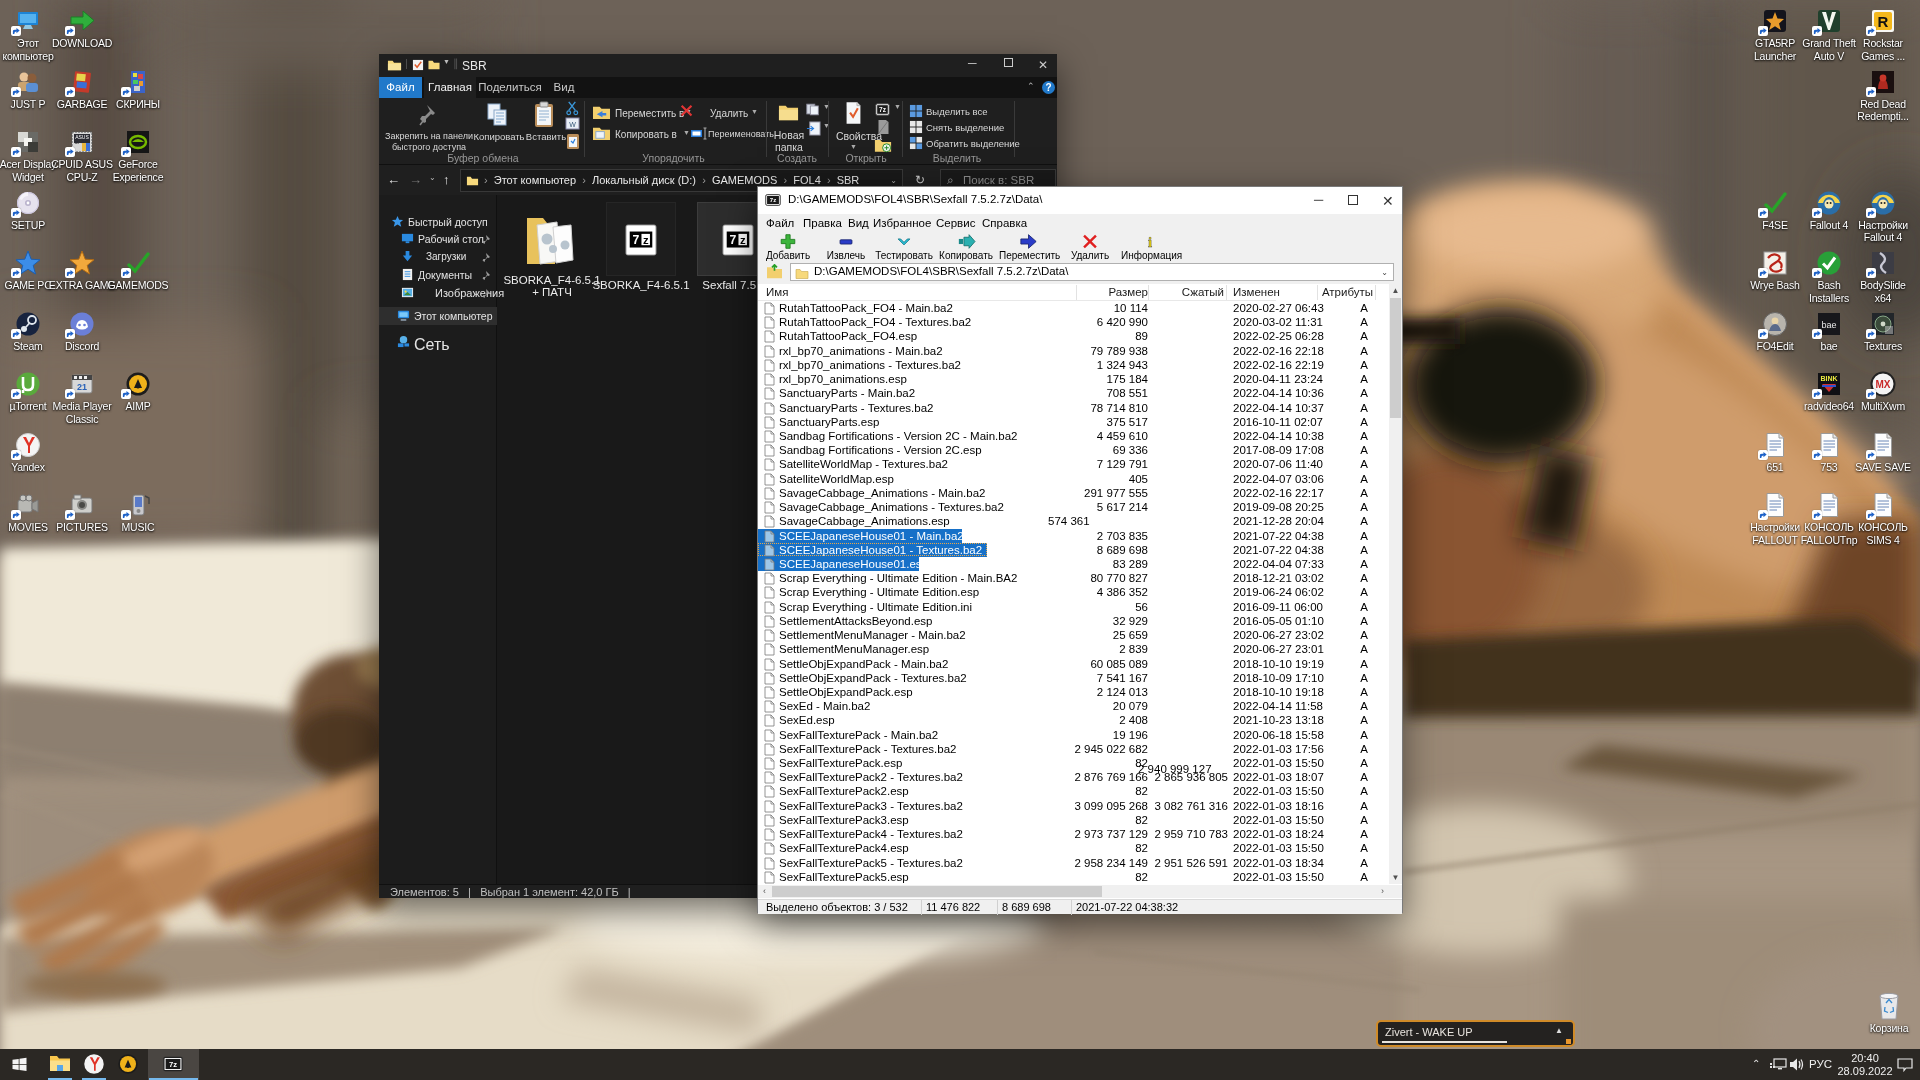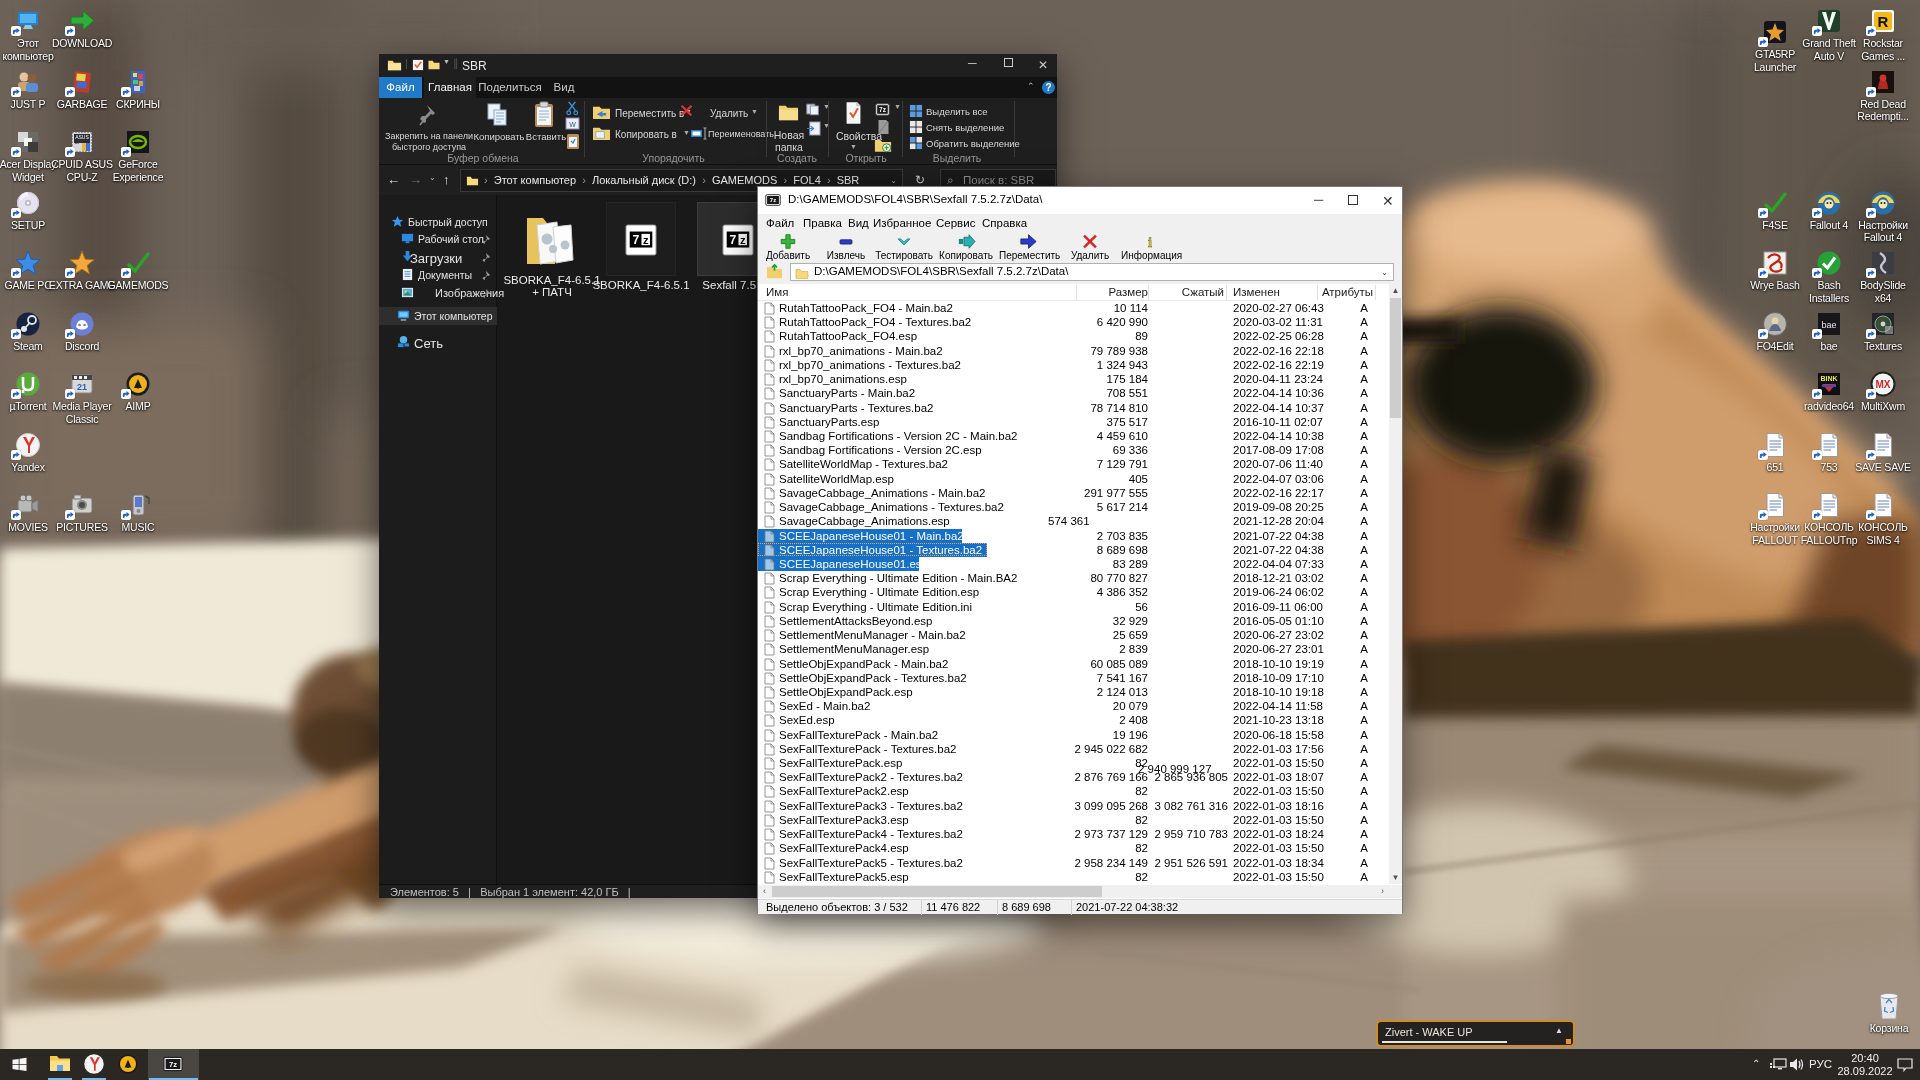--- a/index.html
+++ b/index.html
@@ -362,21 +362,21 @@
         <rect x="10" y="5" width="7" height="10" fill="#5a7ac8"></rect>
         <circle cx="13.5" cy="19" r="2" fill="#888"></circle>
         <path d="M20 4 L24 6 L24 12" stroke="#444" fill="none" stroke-width="1.4"></path>
       </svg><span class="sc">
         <svg width="8" height="8" viewBox="0 0 9 9">
           <path d="M1 8 L1 4.5 Q1 3 3.4 3 L5 3 L5 1 L8.6 4 L5 7 L5 5 Q2.6 4.6 2.6 8 Z" fill="#1e62c8"></path>
         </svg>
       </span></div>
     <div class="lbl">MUSIC</div>
   </div>
-<div class="dicon" style="left:1747px;top:19px">
+<div class="dicon" style="left:1747px;top:8.0px">
     <div class="ic" style=""><svg width="26" height="26" viewBox="0 0 26 26">
         <rect x="2" y="2" width="22" height="22" rx="3" fill="#14141c"></rect>
         <path d="M13 4 L15.5 10.5 L22 11 L17 15.5 L18.8 22 L13 18.2 L7.2 22 L9 15.5 L4 11 L10.5 10.5 Z" fill="#e89b2c"></path>
       </svg><span class="sc">
         <svg width="8" height="8" viewBox="0 0 9 9">
           <path d="M1 8 L1 4.5 Q1 3 3.4 3 L5 3 L5 1 L8.6 4 L5 7 L5 5 Q2.6 4.6 2.6 8 Z" fill="#1e62c8"></path>
         </svg>
       </span></div>
     <div class="lbl">GTA5RP<br>Launcher</div>
   </div>
@@ -850,21 +850,21 @@
         <rect x="1" y="2" width="12" height="8" fill="#2a8ae0"></rect>
         <rect x="5" y="10" width="4" height="2" fill="#2a8ae0"></rect>
       </svg>
       <div style="position:absolute;left:39px;top:38px;font-size:10.5px;color:#e4e4e4;white-space:nowrap">Рабочий стол</div>
       <svg style="position:absolute;left:103px;top:39px" width="10" height="10" viewBox="0 0 10 10">
         <path d="M4 1 L8 5 L6.5 6 L5.5 5.5 L3 8 L3 9.5 L2 9.8 L0.5 8.3 L1.5 7 L3.5 7 L5 4.5 L4.5 3.5 Z" fill="#9a9a9a"></path>
       </svg>
       <svg style="position:absolute;left:22px;top:55px" width="13" height="13" viewBox="0 0 14 14">
         <path d="M5 1 L9 1 L9 6 L12 6 L7 12 L2 6 L5 6 Z" fill="#2a8ae0"></path>
       </svg>
-      <div style="position:absolute;left:31px;top:56px;font-size:13px;color:#e4e4e4;white-space:nowrap">Загрузки</div>
+      <div style="position:absolute;left:47px;top:56px;font-size:10px;color:#e4e4e4;white-space:nowrap">Загрузки</div>
       <svg style="position:absolute;left:103px;top:57px" width="10" height="10" viewBox="0 0 10 10">
         <path d="M4 1 L8 5 L6.5 6 L5.5 5.5 L3 8 L3 9.5 L2 9.8 L0.5 8.3 L1.5 7 L3.5 7 L5 4.5 L4.5 3.5 Z" fill="#9a9a9a"></path>
       </svg>
       <svg style="position:absolute;left:22px;top:73px" width="13" height="13" viewBox="0 0 14 14">
         <rect x="2" y="1" width="10" height="12" fill="#f0f0f0"></rect>
         <g stroke="#2a8ae0" stroke-width="1">
           <line x1="4" y1="4" x2="10" y2="4"></line>
           <line x1="4" y1="6.5" x2="10" y2="6.5"></line>
           <line x1="4" y1="9" x2="10" y2="9"></line>
         </g>
@@ -888,21 +888,21 @@
         <rect x="1" y="2" width="12" height="8" rx="1" fill="#2a8ae0"></rect>
         <rect x="2.5" y="3.5" width="9" height="5" fill="#7ac8f8"></rect>
         <rect x="4" y="11" width="6" height="1.6" fill="#9ab"></rect>
       </svg>
       <div style="position:absolute;left:35px;top:115px;font-size:10.5px;color:#e4e4e4;white-space:nowrap">Этот компьютер</div>
       <svg style="position:absolute;left:18px;top:140px" width="13" height="13" viewBox="0 0 14 14">
         <circle cx="7" cy="5" r="4" fill="#58b0e8"></circle>
         <rect x="1" y="9" width="6" height="4" fill="#2a8ae0"></rect>
         <rect x="8" y="9" width="5" height="3.4" fill="#2a8ae0"></rect>
       </svg>
-      <div style="position:absolute;left:35px;top:141px;font-size:13px;color:#e4e4e4;white-space:nowrap">Сеть</div>
+      <div style="position:absolute;left:35px;top:141px;font-size:16px;color:#e4e4e4;white-space:nowrap">Сеть</div>
       <div style="position:absolute;left:146px;top:15px;width:52px;height:62px"><svg width="52" height="62" viewBox="0 0 52 62">
           <path d="M2 8 L18 8 L22 13 L30 13 L30 54 L2 54 Z" fill="#e8c25c"></path>
           <path d="M12 15 L32 12 L35 51 L15 54 Z" fill="#f8f8f6" stroke="#d0d0d0"></path>
           <path d="M28 17 L46 15 L48 50 L31 53 Z" fill="#fdfdfd" stroke="#d0d0d0"></path>
           <g fill="#b8c4ce">
             <circle cx="22" cy="29" r="5.5"></circle>
             <circle cx="28" cy="39" r="4"></circle>
             <circle cx="40" cy="35" r="4.5"></circle>
           </g>
         </svg></div>

